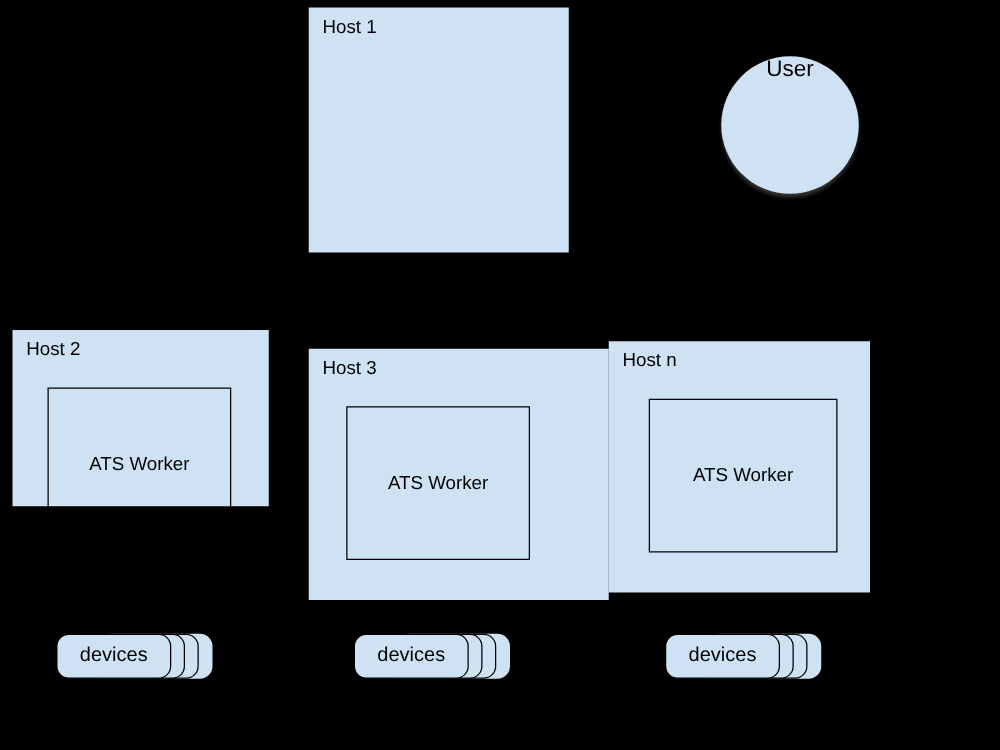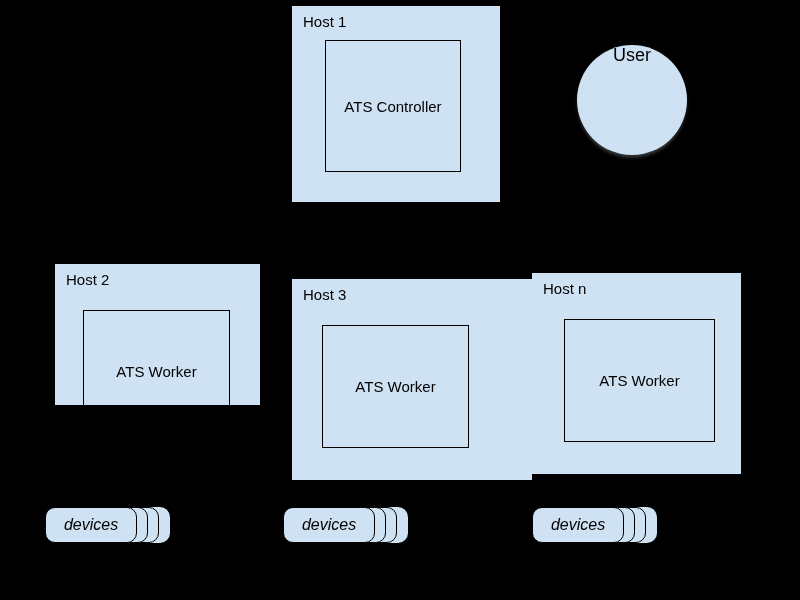--- a/index.html
+++ b/index.html
@@ -13,21 +13,20 @@
     width: 800px;
     height: 600px;
     background: #000000;
     overflow: hidden;
     color: #000000;
   }
   
   .host {
     position: absolute;
     background: #cfe2f3;
-    margin-left: 45px;
   }
   .host-label {
     position: absolute;
     left: 11px;
     top: 7px;
     font-size: 15px;
     color: #000000;
     white-space: nowrap;
   }
   .inner-box {
@@ -77,33 +76,29 @@
   .dev-layer.l2 { left: 22px; }
   .dev-layer.l1 { left: 11px; }
   .dev-front {
     left: 0;
     border: 1px solid #000000;
     display: flex;
     align-items: center;
     justify-content: center;
     font-size: 16px;
     color: #000000;
-    font-style: italic;
   }
 </style>
 </head>
 <body>
 
 <div class="canvas">
 
   <div class="host" style="left:247px; top:6px; width:208px; height:196px;">
     <div class="host-label">Host 1</div>
-    <div class="inner-box" style="left:33px; top:34px; width:136px; height:132px;">
-      <span>ATS Controller</span>
-    </div>
   </div>
 
   <div class="user-circle">
     <span>User</span>
   </div>
 
   <div class="host" style="left:10px; top:264px; width:205px; height:141px;">
     <div class="host-label">Host 2</div>
     <div class="inner-box" style="left:28px; top:46px; width:147px; height:123px;">
       <span>ATS Worker</span>

